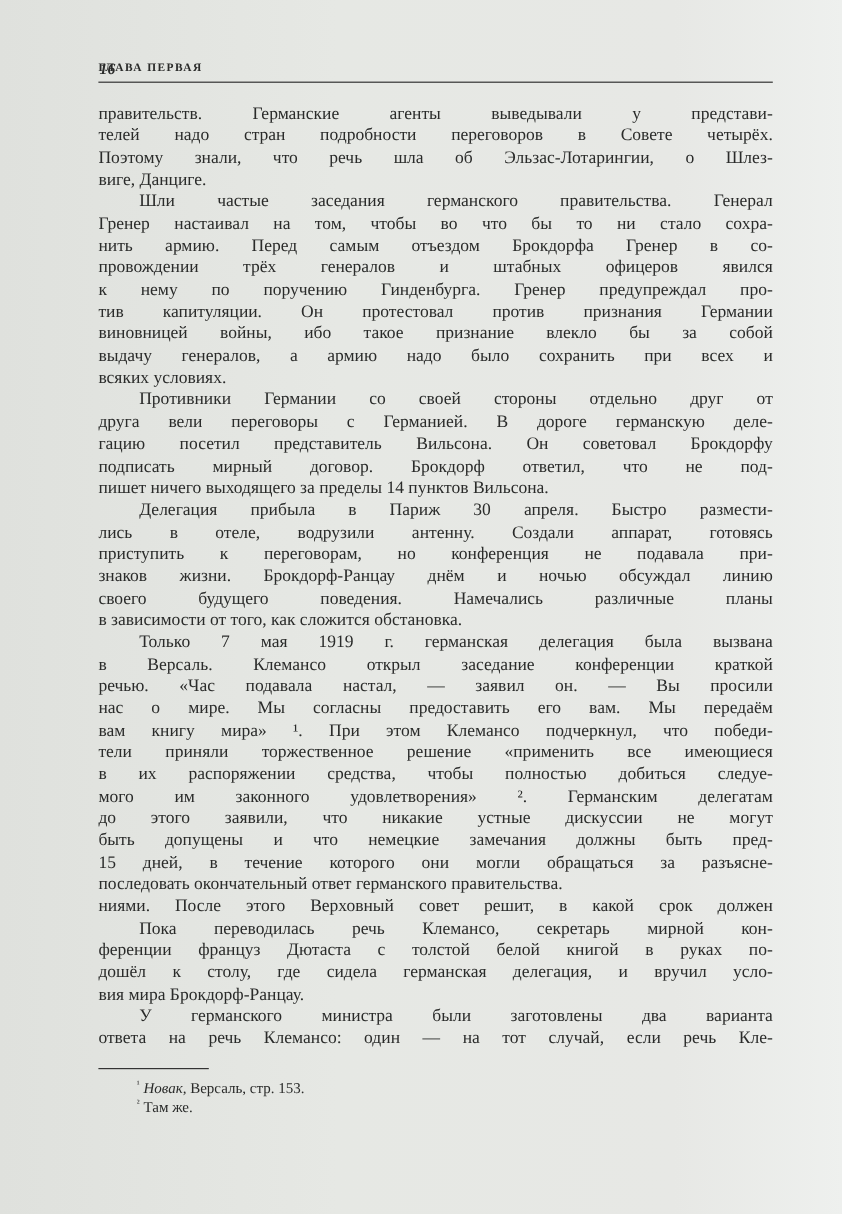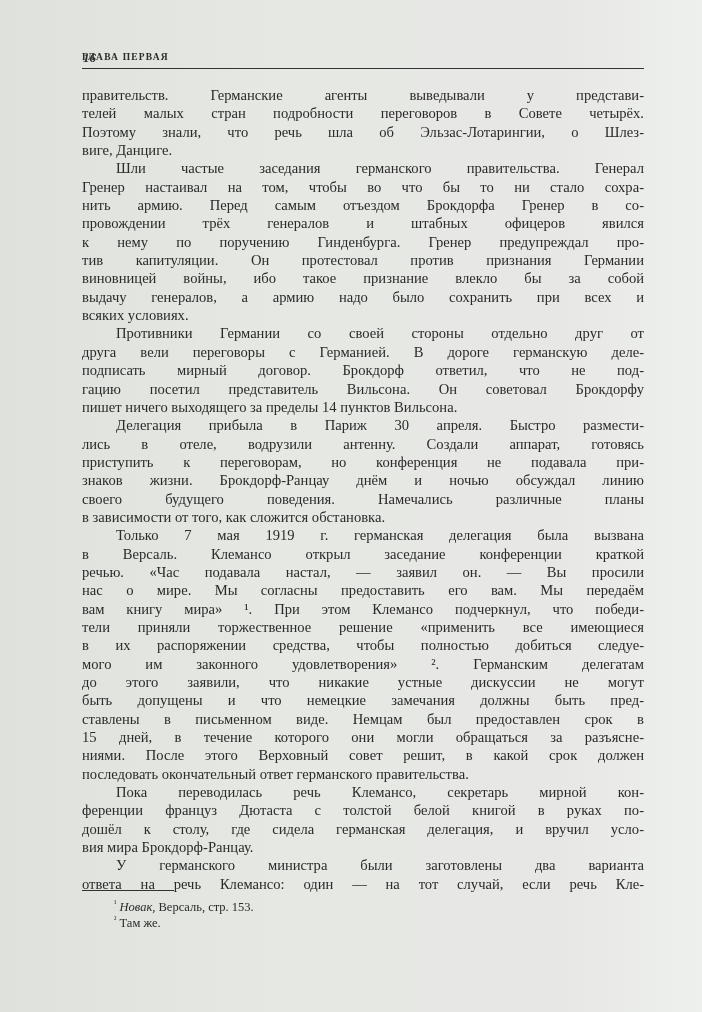--- a/index.html
+++ b/index.html
@@ -29,57 +29,56 @@
 
 <div class="page">
   <div class="header">
     <span class="page-num">16</span>
     <span class="running-head">ГЛАВА ПЕРВАЯ</span>
     <div class="rule"></div>
   </div>
 
   <div class="body-text" id="body-text">
       <span class="line ">правительств. Германские агенты выведывали у представи-</span>
-      <span class="line ">телей малых стран подробности переговоров в Совете четырёх.</span>
+      <span class="line ">телей надо стран подробности переговоров в Совете четырёх.</span>
       <span class="line ">Поэтому знали, что речь шла об Эльзас-Лотарингии, о Шлез-</span>
       <span class="line last">виге, Данциге.</span>
       <span class="line indent">Шли частые заседания германского правительства. Генерал</span>
       <span class="line ">Гренер настаивал на том, чтобы во что бы то ни стало сохра-</span>
       <span class="line ">нить армию. Перед самым отъездом Брокдорфа Гренер в со-</span>
       <span class="line ">провождении трёх генералов и штабных офицеров явился</span>
       <span class="line ">к нему по поручению Гинденбурга. Гренер предупреждал про-</span>
       <span class="line ">тив капитуляции. Он протестовал против признания Германии</span>
       <span class="line ">виновницей войны, ибо такое признание влекло бы за собой</span>
       <span class="line ">выдачу генералов, а армию надо было сохранить при всех и</span>
       <span class="line last">всяких условиях.</span>
       <span class="line indent">Противники Германии со своей стороны отдельно друг от</span>
       <span class="line ">друга вели переговоры с Германией. В дороге германскую деле-</span>
+      <span class="line ">гацию посетил представитель Вильсона. Он советовал Брокдорфу</span>
       <span class="line ">подписать мирный договор. Брокдорф ответил, что не под-</span>
-      <span class="line ">гацию посетил представитель Вильсона. Он советовал Брокдорфу</span>
       <span class="line last">пишет ничего выходящего за пределы 14 пунктов Вильсона.</span>
       <span class="line indent">Делегация прибыла в Париж 30 апреля. Быстро размести-</span>
       <span class="line ">лись в отеле, водрузили антенну. Создали аппарат, готовясь</span>
       <span class="line ">приступить к переговорам, но конференция не подавала при-</span>
       <span class="line ">знаков жизни. Брокдорф-Ранцау днём и ночью обсуждал линию</span>
       <span class="line ">своего будущего поведения. Намечались различные планы</span>
       <span class="line last">в зависимости от того, как сложится обстановка.</span>
       <span class="line indent">Только 7 мая 1919 г. германская делегация была вызвана</span>
       <span class="line ">в Версаль. Клемансо открыл заседание конференции краткой</span>
       <span class="line ">речью. «Час подавала настал, — заявил он. — Вы просили</span>
       <span class="line ">нас о мире. Мы согласны предоставить его вам. Мы передаём</span>
       <span class="line ">вам книгу мира» ¹. При этом Клемансо подчеркнул, что победи-</span>
       <span class="line ">тели приняли торжественное решение «применить все имеющиеся</span>
       <span class="line ">в их распоряжении средства, чтобы полностью добиться следуе-</span>
       <span class="line ">мого им законного удовлетворения» ². Германским делегатам</span>
       <span class="line ">до этого заявили, что никакие устные дискуссии не могут</span>
       <span class="line ">быть допущены и что немецкие замечания должны быть пред-</span>
-      <span class="line ">ставлены в письменном виде. Немцам был предоставлен срок в</span>
       <span class="line ">15 дней, в течение которого они могли обращаться за разъясне-</span>
+      <span class="line last">последовать окончательный ответ германского правительства.</span>
       <span class="line ">ниями. После этого Верховный совет решит, в какой срок должен</span>
-      <span class="line last">последовать окончательный ответ германского правительства.</span>
       <span class="line indent">Пока переводилась речь Клемансо, секретарь мирной кон-</span>
       <span class="line ">ференции француз Дютаста с толстой белой книгой в руках по-</span>
       <span class="line ">дошёл к столу, где сидела германская делегация, и вручил усло-</span>
       <span class="line last">вия мира Брокдорф-Ранцау.</span>
       <span class="line indent">У германского министра были заготовлены два варианта</span>
       <span class="line ">ответа на речь Клемансо: один — на тот случай, если речь Кле-</span>
     </div>
 
   <div class="fn-rule"></div>
   <div class="footnotes" id="footnotes">

